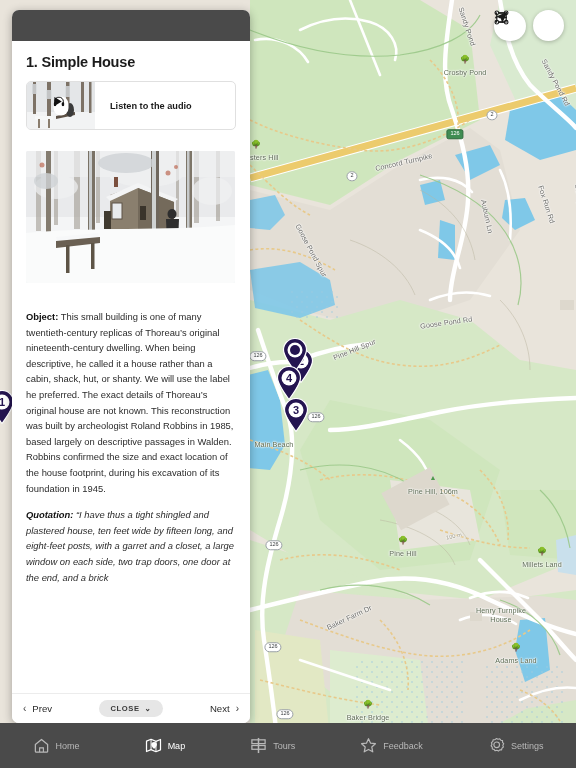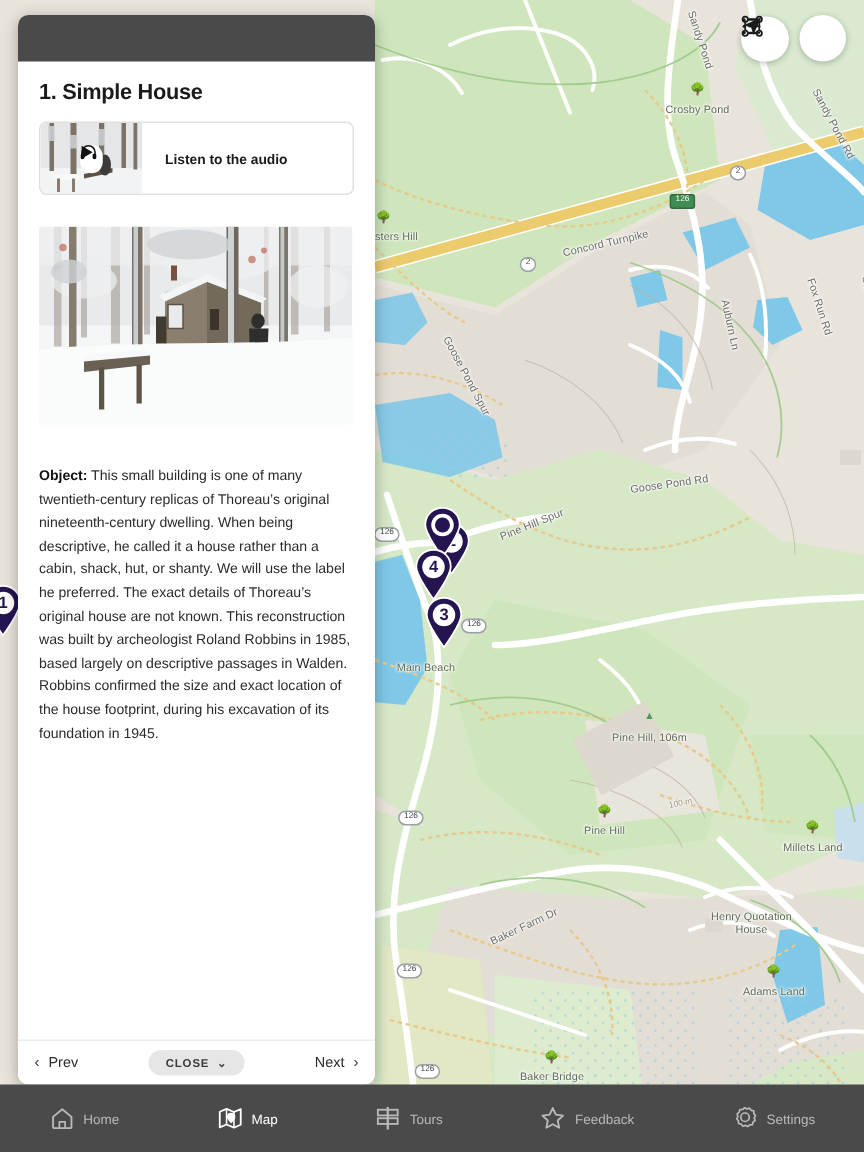--- a/index.html
+++ b/index.html
@@ -219,29 +219,29 @@
     <div class="maplabel road" style="left:447px;top:22px;transform:rotate(72deg)">Sandy Pond</div>
     <div class="maplabel road" style="left:530px;top:78px;transform:rotate(62deg)">Sandy Pond Rd</div>
     <div class="maplabel road" style="left:556px;top:205px;transform:rotate(80deg)">Sandy Pond Rd</div>
     <div class="maplabel road" style="left:527px;top:200px;transform:rotate(72deg)">Fox Run Rd</div>
     <div class="maplabel road" style="left:470px;top:212px;transform:rotate(78deg)">Auburn Ln</div>
     <div class="maplabel road" style="left:420px;top:318px;transform:rotate(-8deg)">Goose Pond Rd</div>
     <div class="maplabel road" style="left:282px;top:246px;transform:rotate(62deg)">Goose Pond Spur</div>
     <div class="maplabel" style="left:250px;top:153px">sters Hill</div>
     <div class="treeicon" style="left:256px;top:140px">🌳</div>
     <div class="maplabel road" style="left:332px;top:345px;transform:rotate(-22deg)">Pine Hill Spur</div>
-    <div class="maplabel ctr" style="left:284px;top:440px">Main Beach</div>
+    <div class="maplabel ctr" style="left:274px;top:440px">Main Beach</div>
     <div class="maplabel ctr" style="left:433px;top:487px">Pine Hill, 106m</div>
     <div class="treeicon" style="left:433px;top:474px;color:#4c9a4c;font-size:7px">▲</div>
     <div class="maplabel ctr" style="left:403px;top:549px">Pine Hill</div>
     <div class="treeicon" style="left:403px;top:536px">🌳</div>
     <div class="maplabel ctr" style="left:542px;top:560px">Millets Land</div>
     <div class="treeicon" style="left:542px;top:547px">🌳</div>
     <div class="maplabel" style="left:446px;top:533px;font-size:5.5px;color:#9a9580;transform:rotate(-12deg)">100 m</div>
-    <div class="maplabel ctr" style="left:501px;top:606px">Henry Quotation</div>
+    <div class="maplabel ctr" style="left:501px;top:606px">Henry Turnpike</div>
     <div class="maplabel ctr" style="left:501px;top:615px">House</div>
     <div class="maplabel ctr" style="left:516px;top:656px">Adams Land</div>
     <div class="treeicon" style="left:516px;top:643px">🌳</div>
     <div class="maplabel road" style="left:325px;top:613px;transform:rotate(-25deg)">Baker Farm Dr</div>
     <div class="maplabel ctr" style="left:368px;top:713px">Baker Bridge</div>
     <div class="maplabel ctr" style="left:368px;top:722px">North</div>
     <div class="treeicon" style="left:368px;top:700px">🌳</div>
 
     <div class="shield" style="left:492px;top:115px">2</div>
     <div class="shield" style="left:352px;top:176px">2</div>
@@ -439,20 +439,23 @@
               <circle cx="142" cy="22" r="2.5"></circle>
               <circle cx="150" cy="16" r="2"></circle>
             </g>
           </svg>
         </div>
 
         <div class="ptext">
           <p>
             <b>Object:</b><span> This small building is one of many twentieth-century replicas of Thoreau’s original nineteenth-century dwelling. When being descriptive, he called it a house rather than a cabin, shack, hut, or shanty. We will use the label he preferred. The exact details of Thoreau’s original house are not known. This reconstruction was built by archeologist Roland Robbins in 1985, based largely on descriptive passages in Walden. Robbins confirmed the size and exact location of the house footprint, during his excavation of its foundation in 1945.</span>
           </p>
+          <p class="q">
+            <b>Quotation:</b><span> “I have thus a tight shingled and plastered house, ten feet wide by fifteen long, and eight-feet posts, with a garret and a closet, a large window on each side, two trap doors, one door at the end, and a brick</span>
+          </p>
         </div>
       </div>
 
     </div>
 
     <div class="panel-foot">
       <div class="footbtn">
         <span class="chev">‹</span>
         <span>Prev</span>
       </div>

